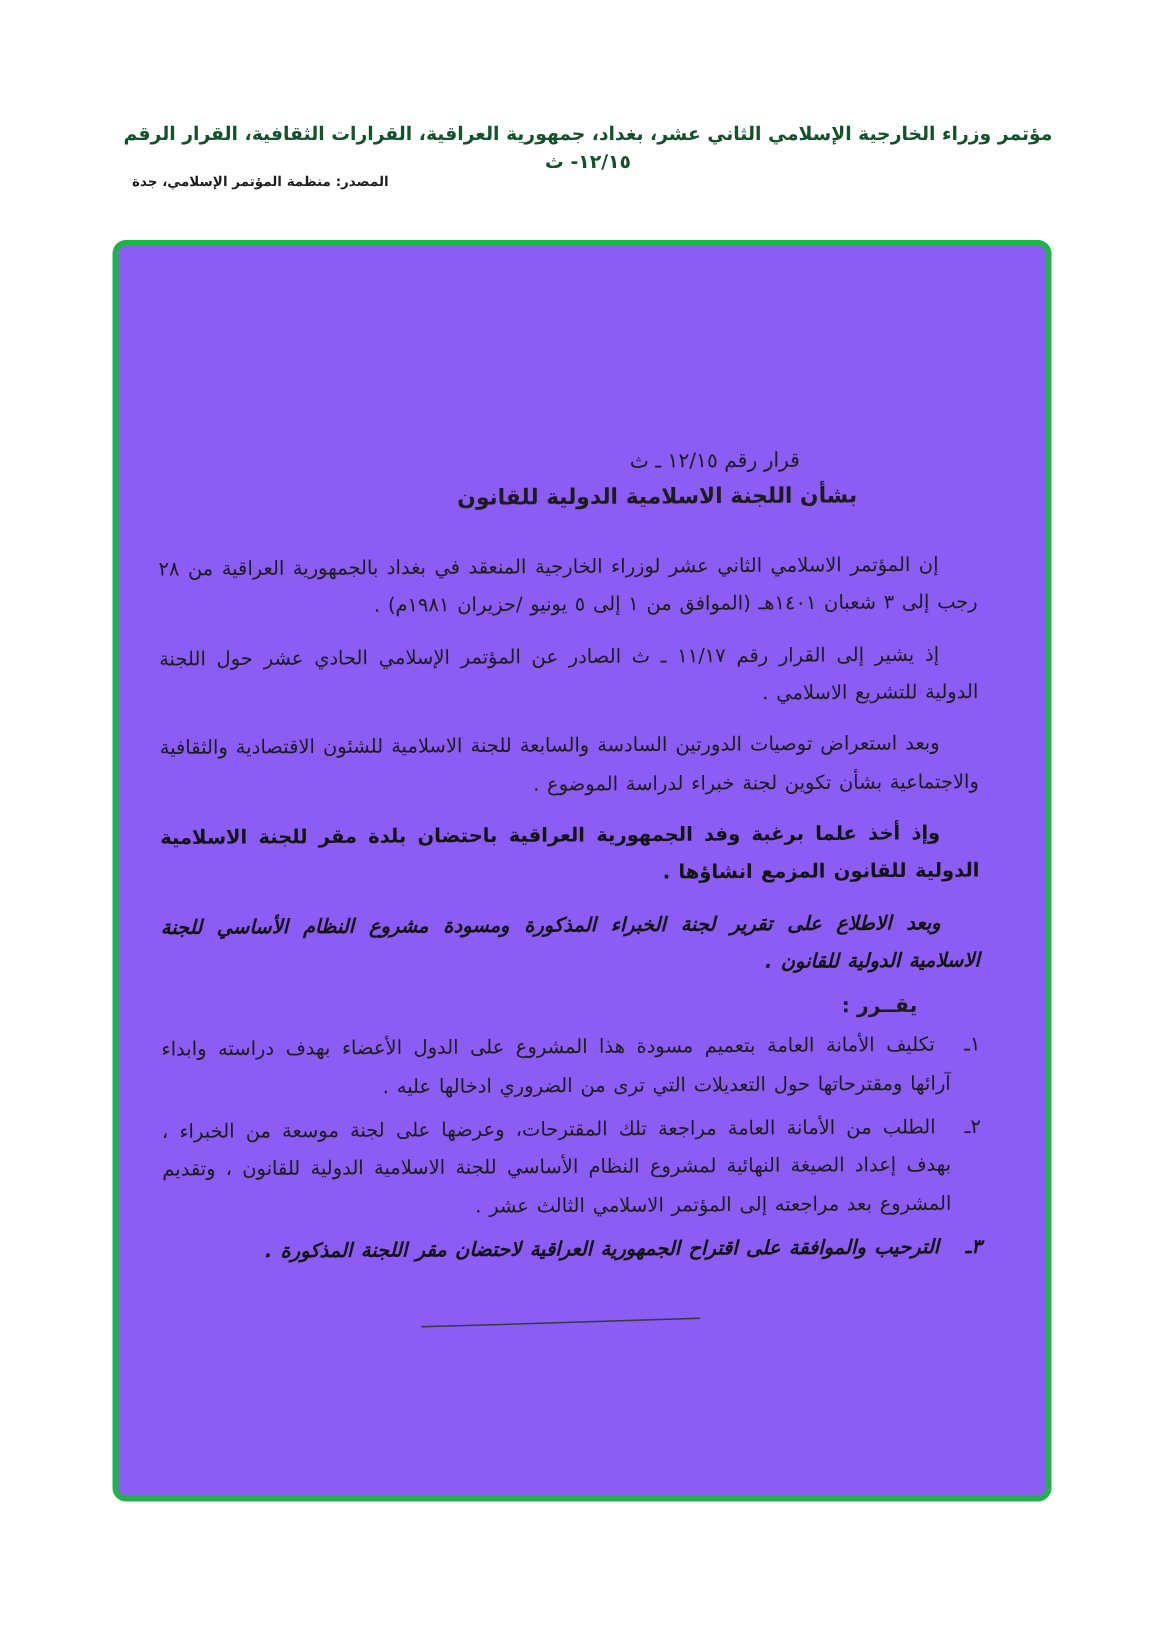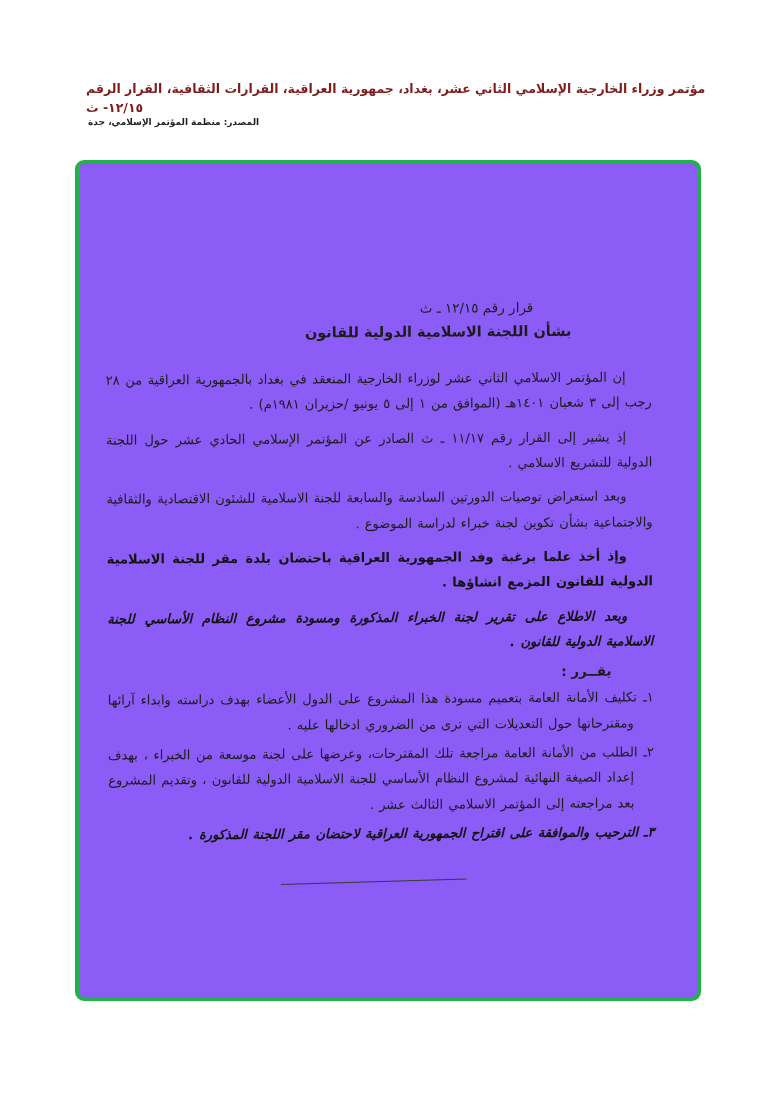--- a/index.html
+++ b/index.html
@@ -10,27 +10,27 @@
     position: relative;
     font-family: "DejaVu Sans", sans-serif;
     color: #111;
     overflow: hidden;
   }
 
   
   .doc-header {
     position: absolute;
     top: 80px;
-    left: 86px;
+    left: 76px;
     right: 72px;
     direction: rtl;
-    text-align: left;
+    text-align: center;
     font-size: 12.5px;
     font-weight: 700;
-    color: #7f1d1d;
+    color: #14532d;
     line-height: 1.5;
   }
   .doc-source {
     position: absolute;
     top: 117px;
     left: 88px;
     direction: rtl;
     font-size: 9px;
     font-weight: 700;
     color: #1f1f1f;
@@ -93,21 +93,21 @@
   }
   .item {
     font-size: 13px;
     line-height: 1.95;
     text-align: justify;
     padding-right: 20px;
     text-indent: -20px;
     margin-bottom: 4px;
     word-spacing: 1px;
   }
-  .item .num { margin-left: 0; }
+  .item .num { margin-left: 12px; }
   .item.bold-italic { font-weight: 700; font-style: italic; color: #141312; }
   .rule {
     width: 186px;
     border: 0;
     border-top: 1.6px solid #3a3a3a;
     margin: 34px auto 0 auto;
     transform: rotate(-1.4deg) translateX(-8px);
   }
 </style>
 </head>

